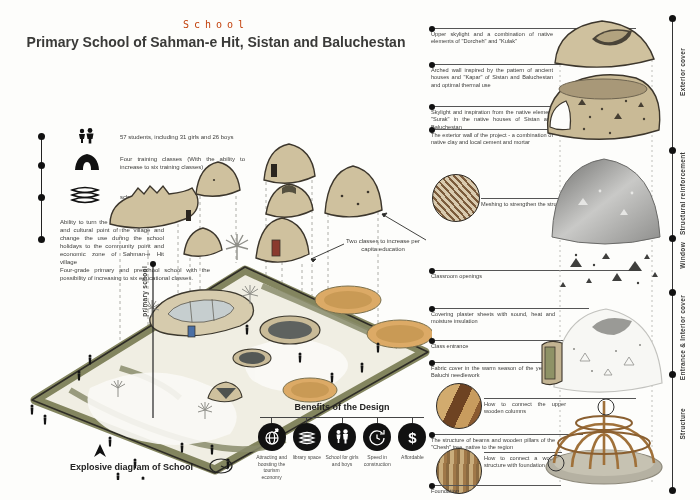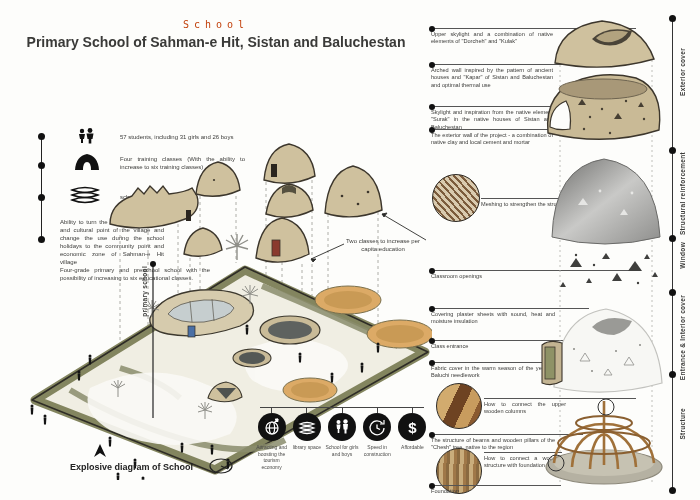--- a/index.html
+++ b/index.html
@@ -280,20 +280,21 @@
         </g>
     </g>
 
     <g>
       <line x1="153" y1="146" x2="153" y2="300" stroke="#222" stroke-width="1.2"></line>
       <circle cx="153" cy="146" r="3" fill="#111"></circle>
     </g>
   </svg>
 
   <div class="abs" style="left:252px;top:402px;width:180px;">
+    <div class="benefits-title">Benefits of the Design</div>
     <div class="bline" style="margin:5px 8px 0 8px;"></div>
     <div style="display:flex;justify-content:space-between;padding:0 2px;">
       <div class="bcol">
         <div class="btick"></div>
         <div class="bcircle">
           <svg width="20" height="20" viewBox="0 0 20 20">
               <g stroke="#fff" stroke-width="1.2" fill="none">
                 <circle cx="10" cy="11" r="6"></circle>
                 <ellipse cx="10" cy="11" rx="2.6" ry="6"></ellipse>
                 <line x1="4" y1="11" x2="16" y2="11"></line>

